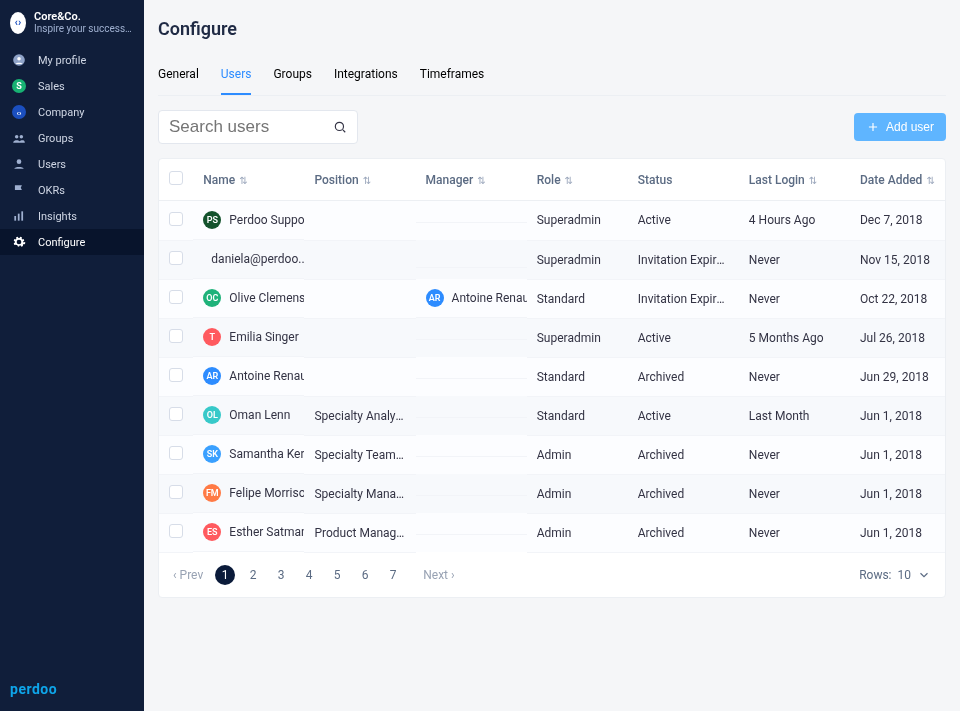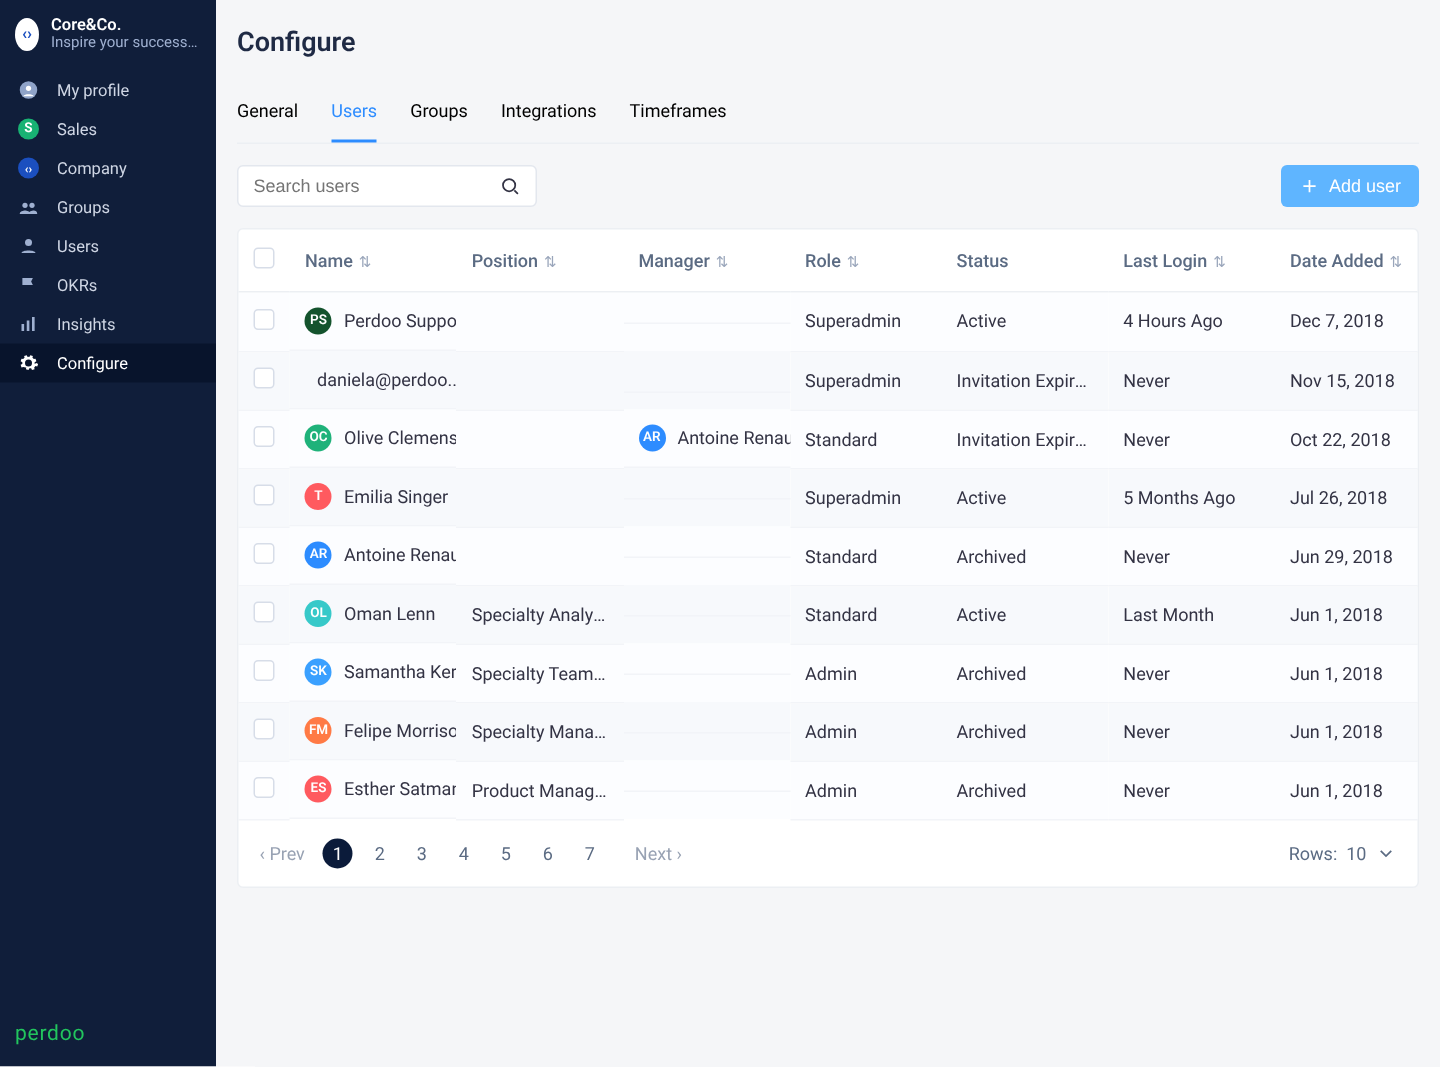--- a/index.html
+++ b/index.html
@@ -52,22 +52,22 @@
     color:#cfd6e4;
     cursor:pointer;
   }
   .nav-item.active { background:#08142c; color:#fff; }
   .nav-item .nav-icon { width:18px; display:flex; justify-content:center; color:#9fb0d0; }
   .nav-item.active .nav-icon { color:#fff; }
 
   .sidebar-footer {
     margin-top:auto;
     padding: 0 10px 14px 10px;
-    color:#22c55e;
-    font-weight:400;
+    color:#0ea5e9;
+    font-weight:700;
     letter-spacing: 0.5px;
     font-size: 14px;
   }
 
   
   .topbar {
     position:absolute;
     left:144px; right:0; top:0;
     height:40px;
     display:flex; align-items:center; justify-content:flex-end;
@@ -105,21 +105,21 @@
   }
   .tab.active { color:#2d8cff; border-bottom-color:#2d8cff; }
 
   .toolbar { display:flex; align-items:center; justify-content:space-between; margin-top:14px; }
   .search-users {
     display:flex; align-items:center; justify-content:space-between;
     border:1px solid #e3e7ee; border-radius:4px;
     padding:6px 10px; width:200px; color:#98a2b3; background:#fff;
   }
   .search-users input {
-    border:none; outline:none; font-size:12px; color:#334; width:150px; background:transparent;
+    border:none; outline:none; font-size:17px; color:#334; width:150px; background:transparent;
   }
   .btn-add {
     display:flex; align-items:center; gap:6px;
     background:#5fb5ff; color:#fff; border:none;
     border-radius:4px; padding:7px 12px; font-size:12px; cursor:pointer;
   }
 
   .card {
     background:#fff; border:1px solid #eceff3; border-radius:4px;
     margin-top:14px;

